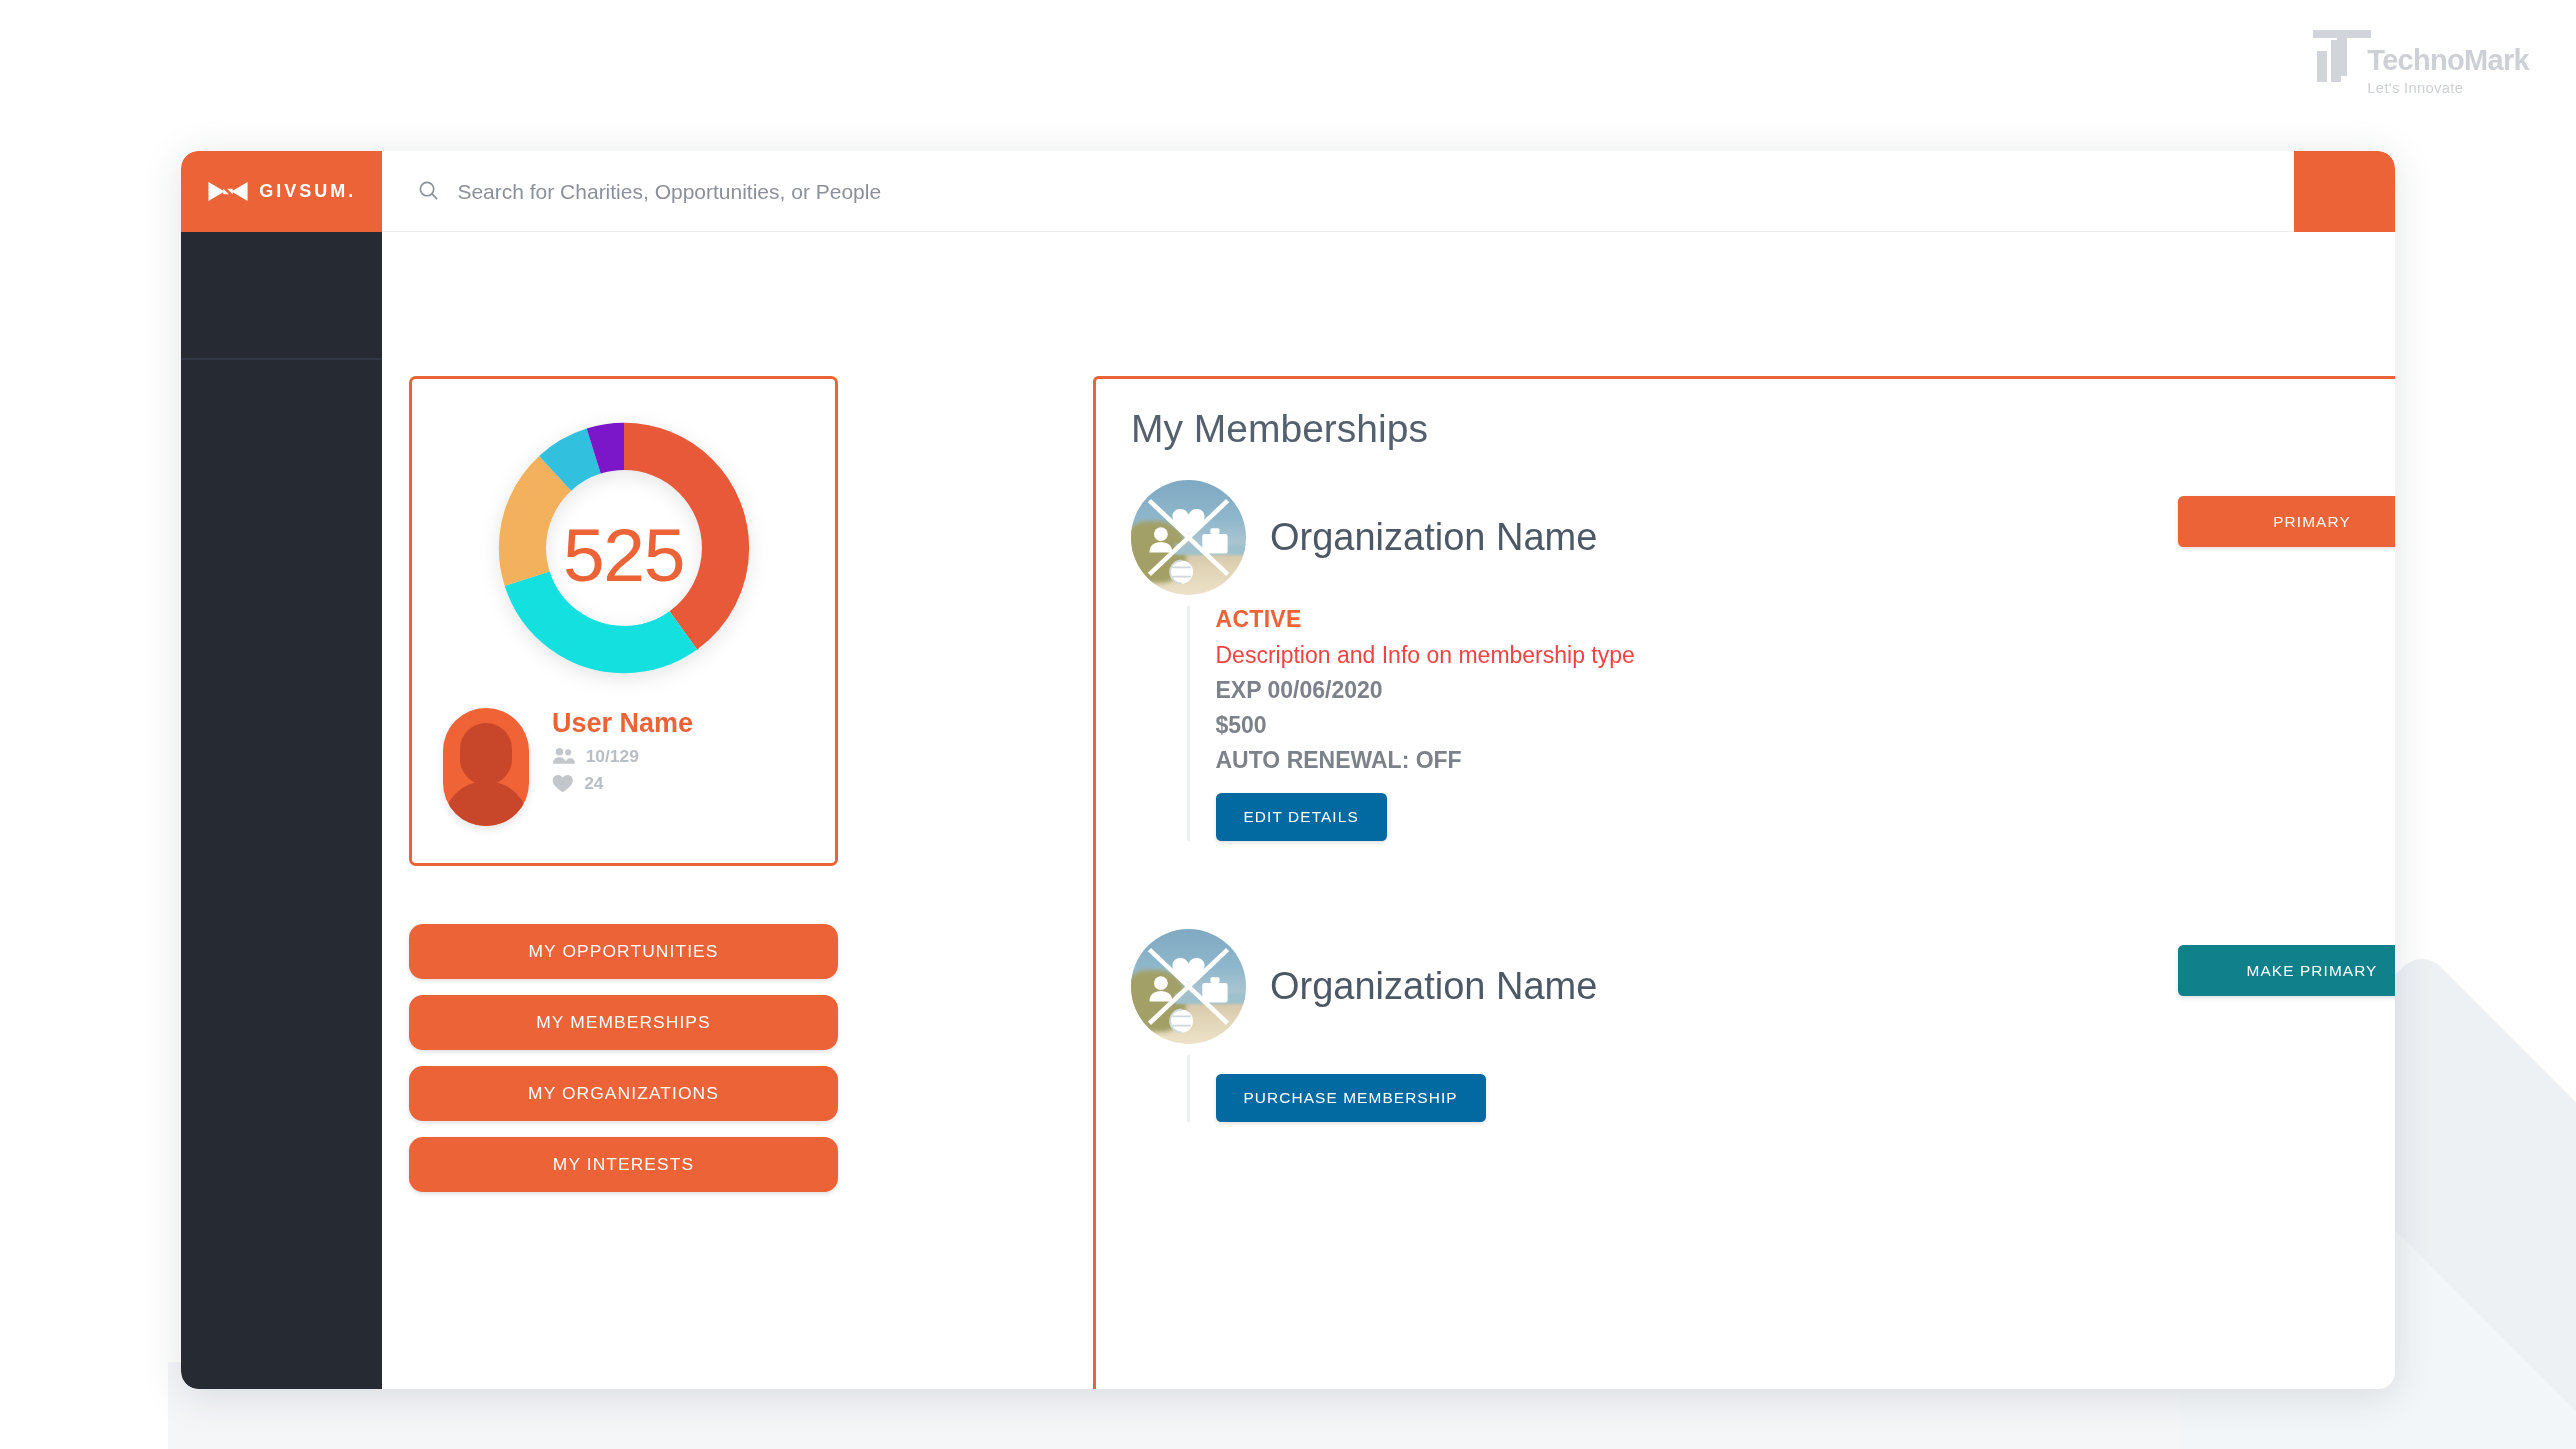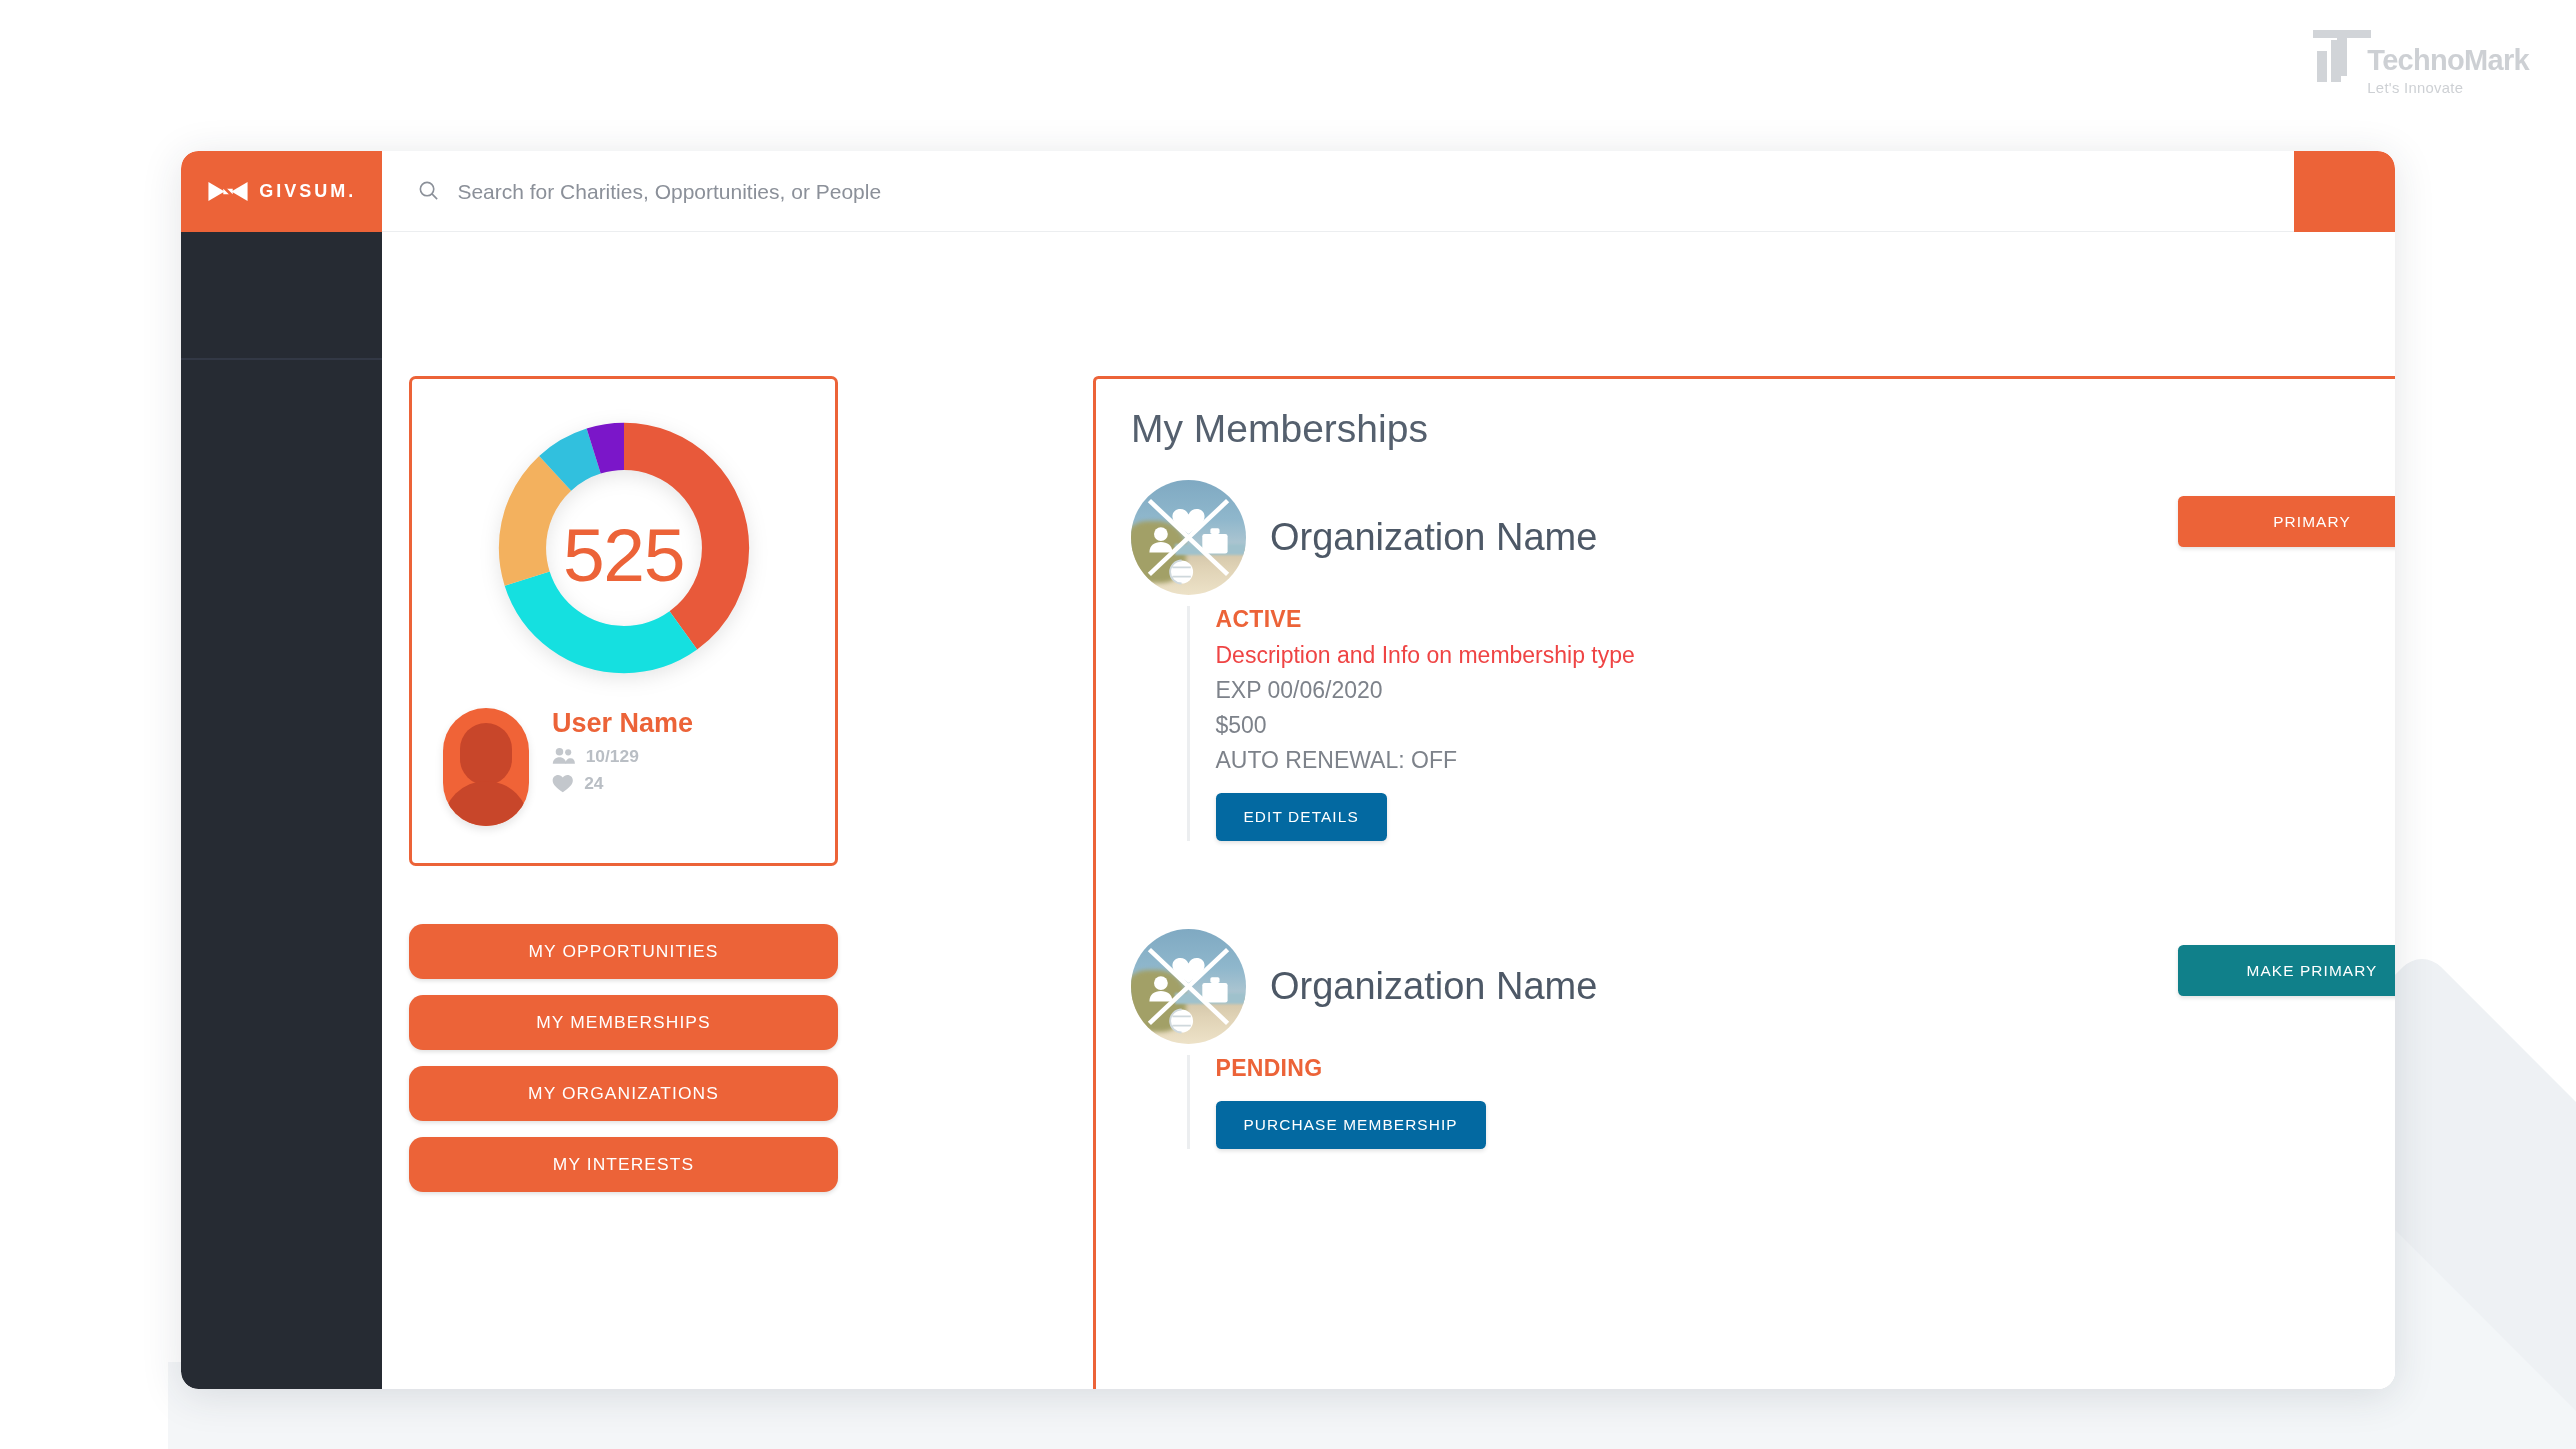--- a/index.html
+++ b/index.html
@@ -178,21 +178,21 @@
   .primary-btn.orange { background: #ec6338; }
   .primary-btn.teal   { background: #10808a; }
 
   .detail-block {
     margin-left: 56px; margin-top: 10.7px;
     border-left: 3.4px solid #eceef0; padding-left: 25.5px;
     display: flex; flex-direction: column;
   }
   .status { font-size: 23px; font-weight: bold; color: #ec6338; letter-spacing: 0.3px; }
   .desc { font-size: 23px; color: #ef4444; margin-top: 9.4px; }
-  .fact { font-size: 23px; font-weight: normal; color: #7d828a; margin-top: 8px; }
+  .fact { font-size: 23px; font-weight: bold; color: #7d828a; margin-top: 8px; }
   .row-btn {
     margin-top: 19px; height: 48px; border-radius: 5.4px; background: #0369a1;
     color: #ffffff; border: none; cursor: pointer; align-self: flex-start;
     font-size: 15.4px; letter-spacing: 1.1px; font-family: "Liberation Sans", sans-serif;
     display: flex; align-items: center; justify-content: center; padding: 0 28px;
     box-shadow: 0 2px 4.7px rgba(0,0,0,.12);
   }
 </style>
 </head>
 <body>
@@ -361,21 +361,20 @@
               <circle cx="44" cy="80" r="10" fill="#ffffff"></circle>
               <path d="M44 70a10 10 0 000 20M36 76h16M36 84h16" stroke="#cfd8dc" stroke-width="1.6" fill="none"></path>
             </svg>
           </div>
           <div class="org-name">Organization Name</div>
         </div>
 
         <button class="primary-btn teal">MAKE PRIMARY</button>
 
         <div class="detail-block">
-          <div class="status">PENDING</div>
           <button class="row-btn">PURCHASE MEMBERSHIP</button>
         </div>
       </div>
 
     </div>
 
   </div>
 </div>
 
 

